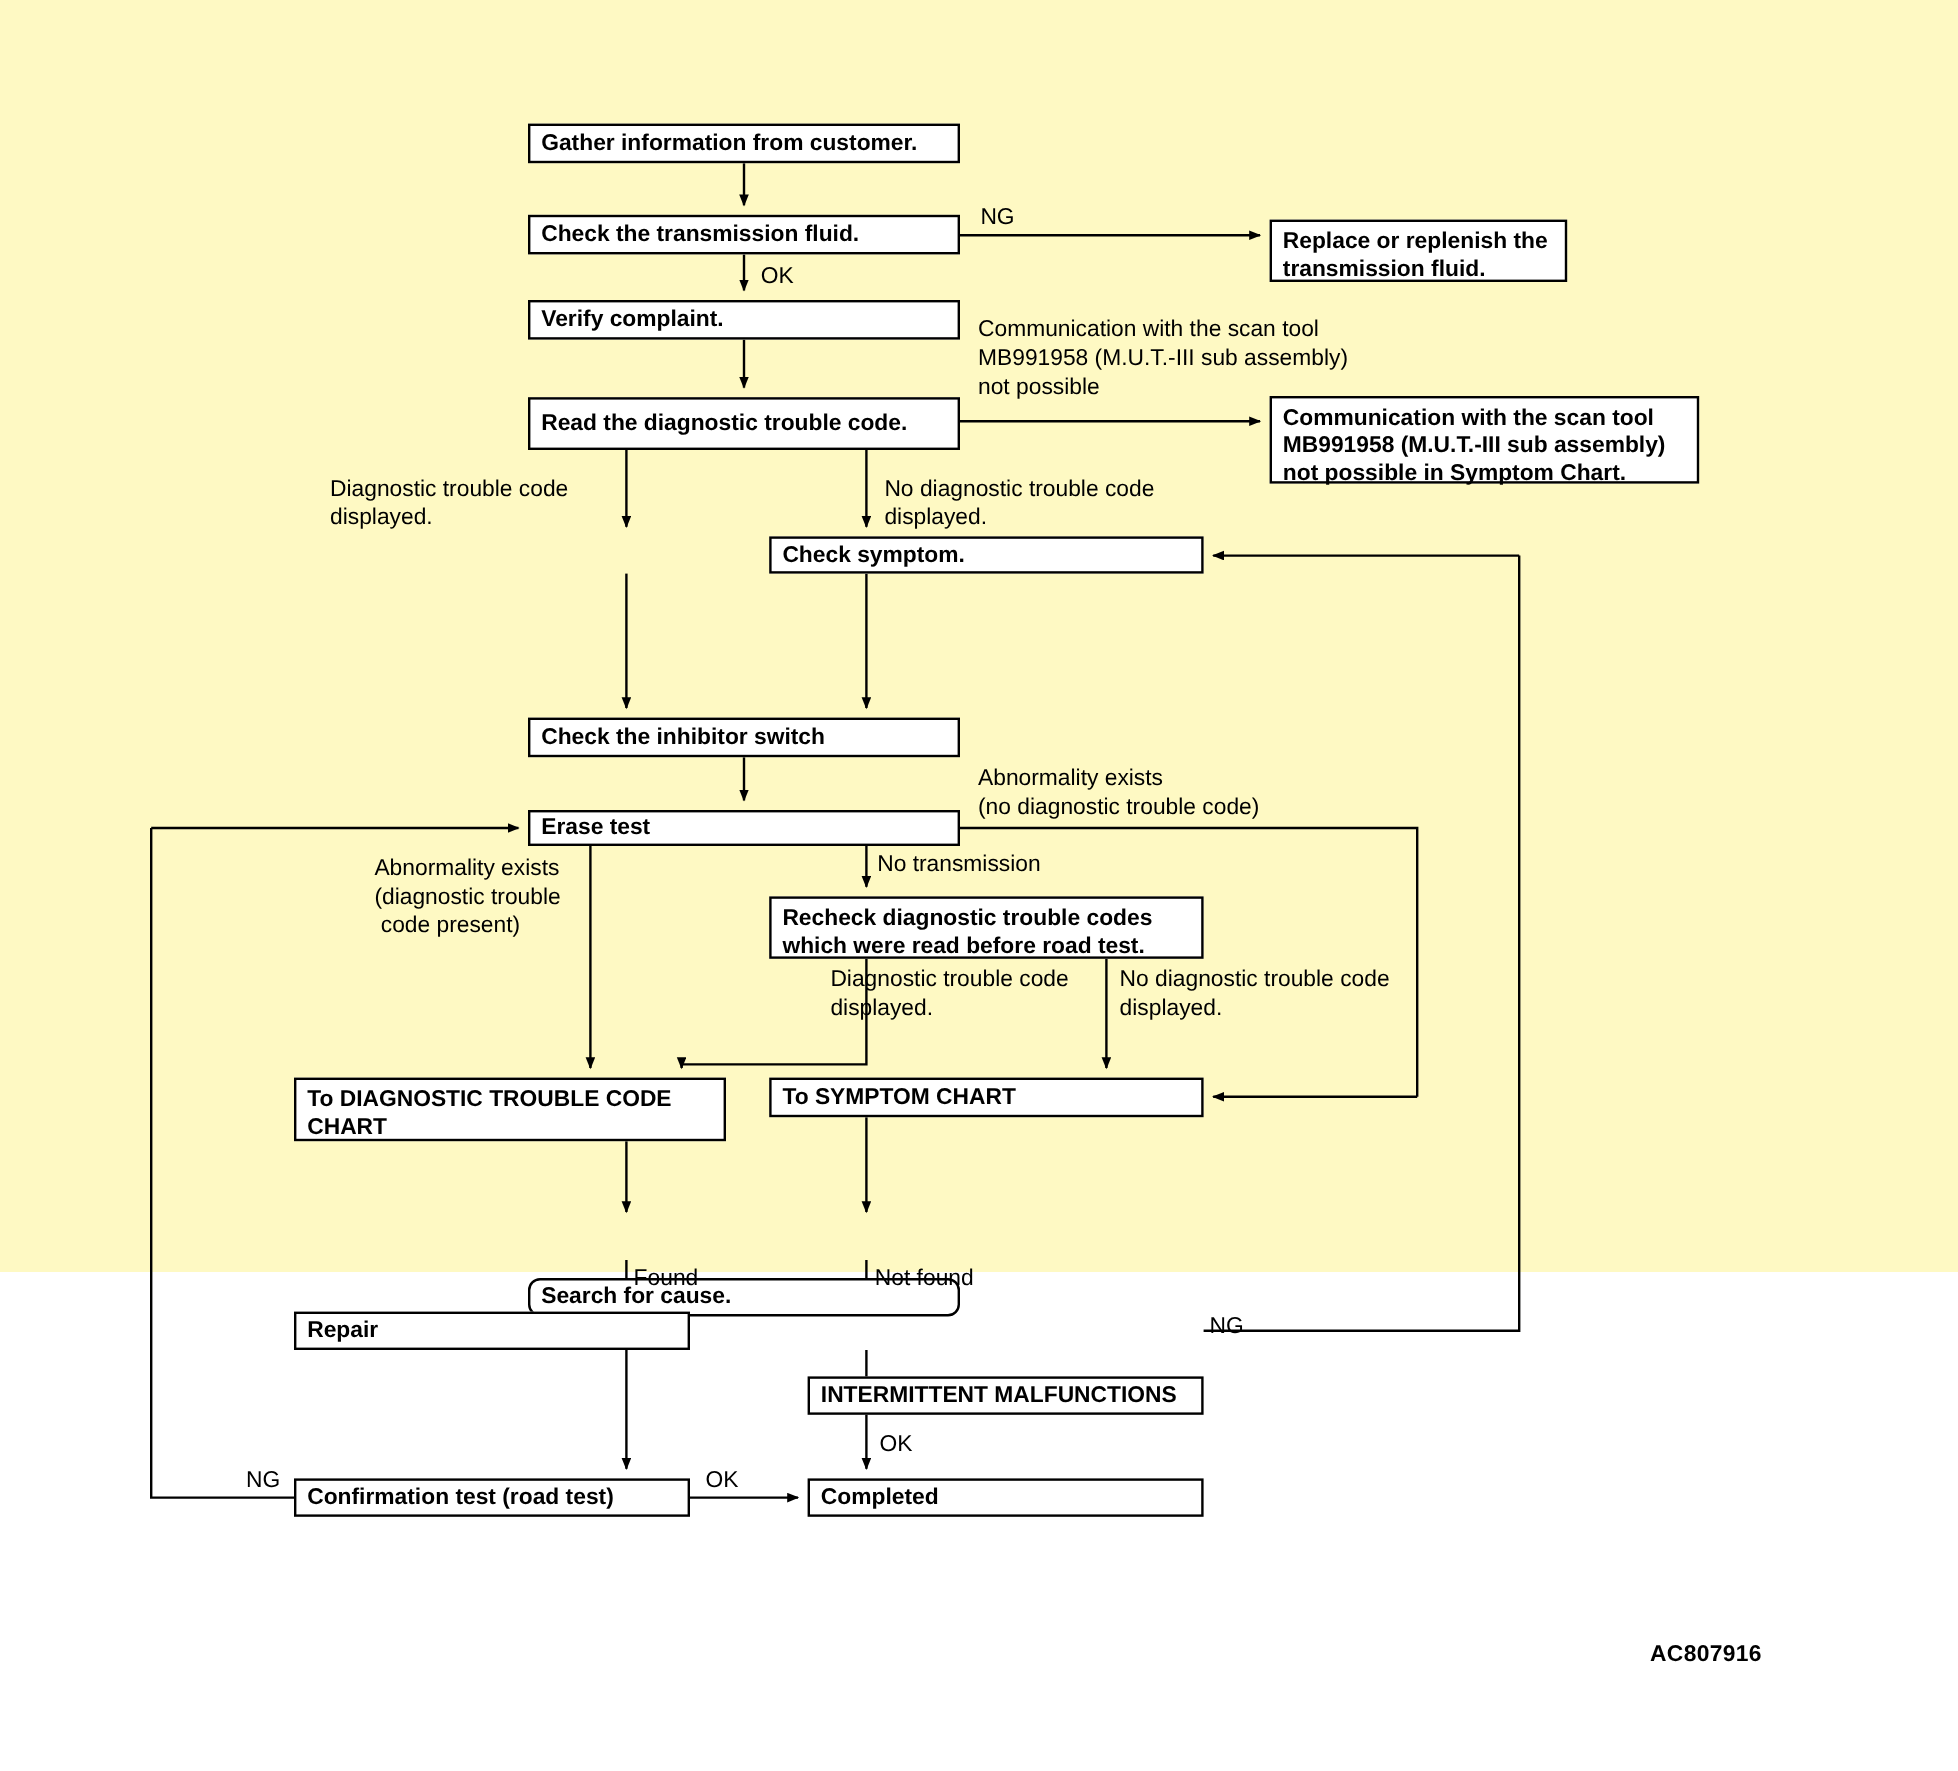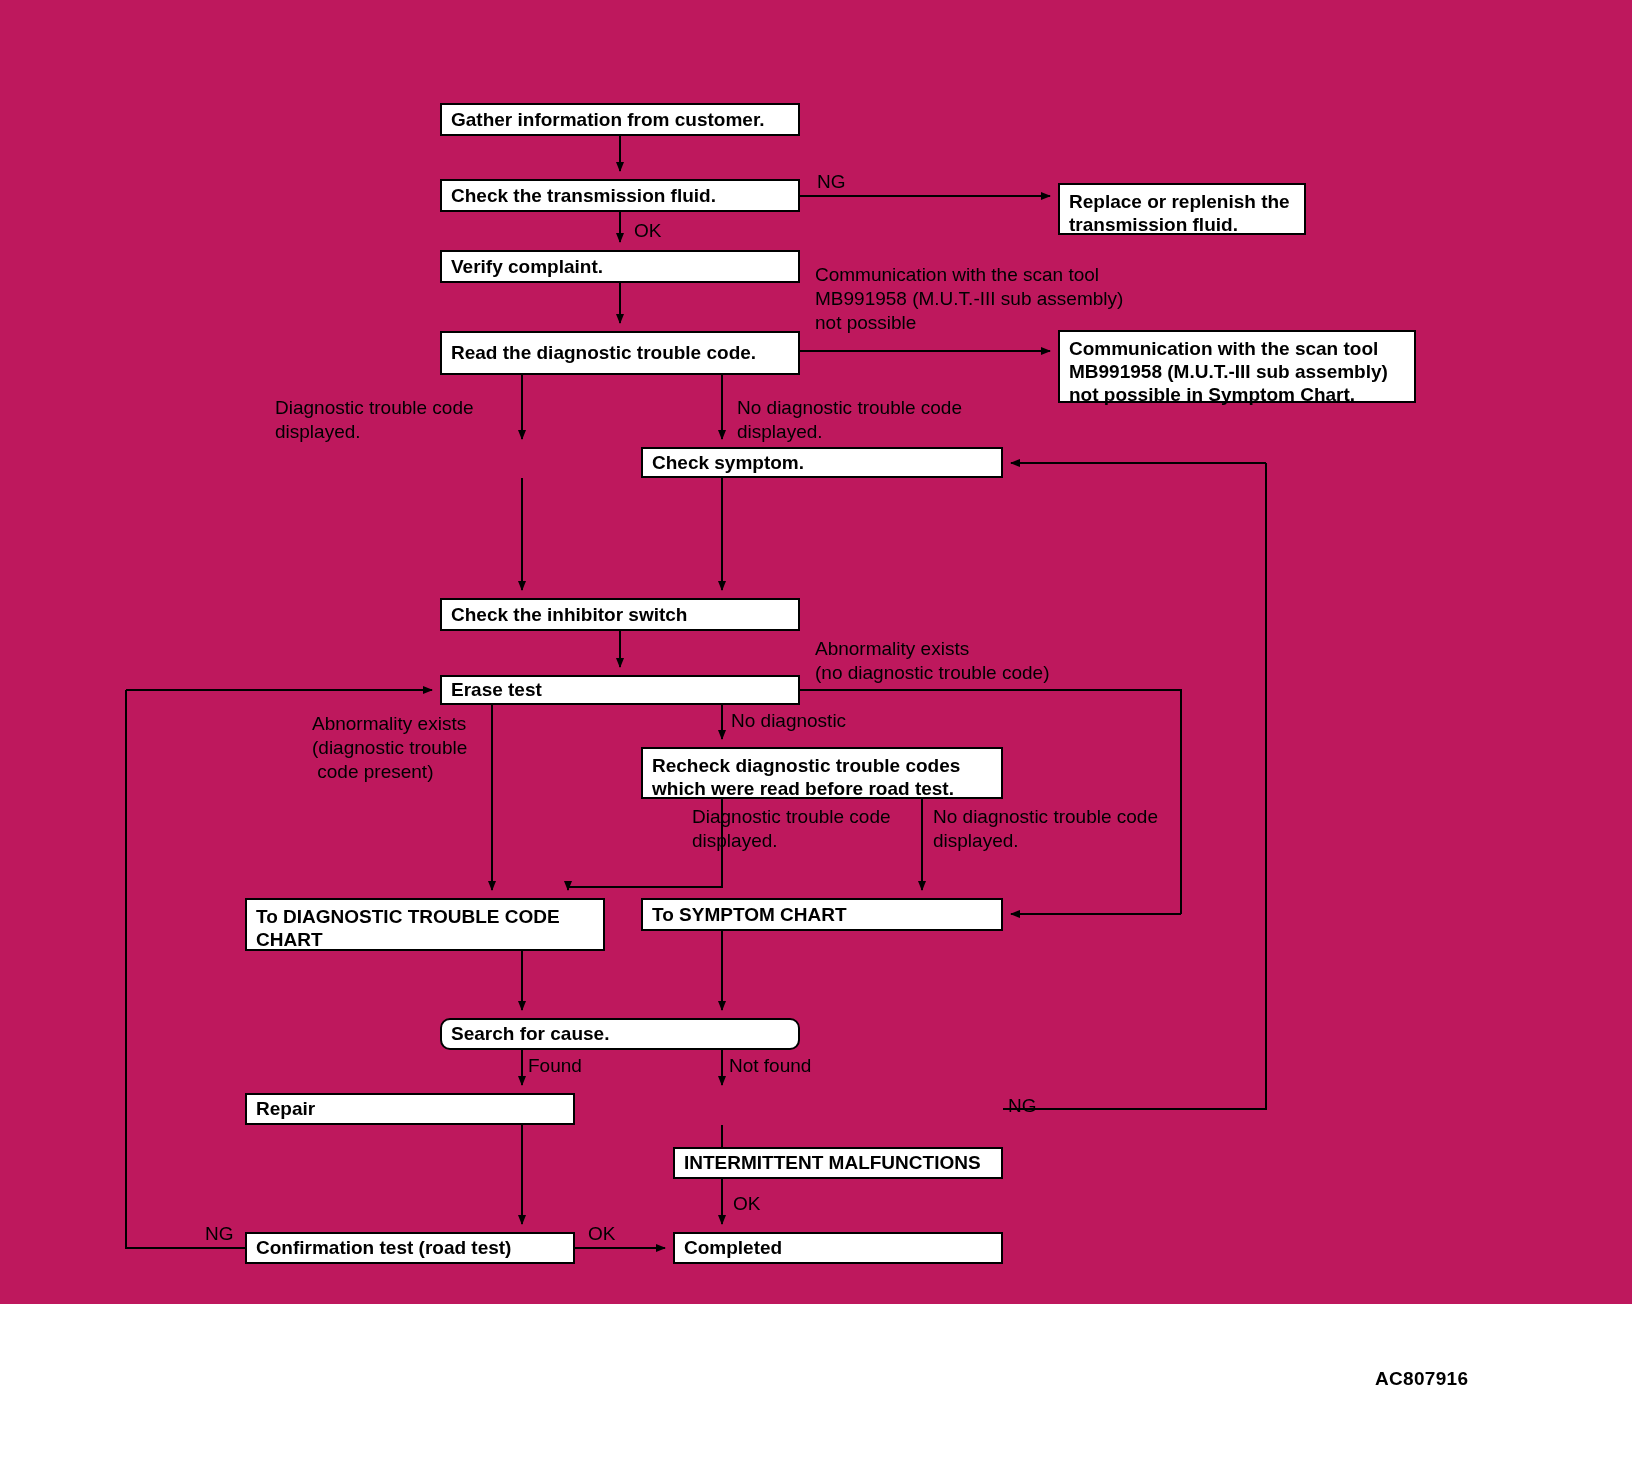--- a/index.html
+++ b/index.html
@@ -1,17 +1,17 @@
 <!DOCTYPE html>
 <html><head>
 <meta charset="utf-8">
 <style>
   html,body{margin:0;padding:0;background:#ffffff;}
   body{width:1632px;height:1476px;font-family:"Liberation Sans",sans-serif;overflow:hidden;}
-  #stage{position:relative;width:1632px;height:1304px;background:#be185d;}
+  #stage{position:relative;width:1632px;height:1060px;background:#fef9c3;}
   svg.wires{position:absolute;left:0;top:0;width:1632px;height:1476px;pointer-events:none;}
   .node{position:absolute;box-sizing:border-box;border:2px solid #000;background:#fff;
         font-weight:bold;font-size:19px;color:#000;line-height:1.22;
         padding:5px 9px;display:flex;align-items:center;}
   .node.top{align-items:flex-start;}
   .lbl{position:absolute;font-size:19px;color:#000;line-height:1.25;white-space:pre;}
   .code{position:absolute;font-weight:bold;font-size:19px;letter-spacing:.3px;color:#000;}
 </style>
 </head>
 <body>
@@ -126,21 +126,21 @@
 
   <div class="node top" style="left:245px;top:898px;width:360px;height:53px;">
       <span style="white-space:pre-line">To DIAGNOSTIC TROUBLE CODE
 CHART</span>
     </div>
 
   <div class="node" style="left:641px;top:898px;width:362px;height:33px;">
       <span>To SYMPTOM CHART</span>
     </div>
 
-  <div class="node" style="left:440px;top:1018px;width:360px;height:32px;border-radius:10px;">
+  <div class="node" style="left:440px;top:1065px;width:360px;height:32px;border-radius:10px;">
       <span>Search for cause.</span>
     </div>
 
   <div class="node" style="left:245px;top:1093px;width:330px;height:32px;">
       <span>Repair</span>
     </div>
 
   <div class="node" style="left:673px;top:1147px;width:330px;height:32px;">
       <span>INTERMITTENT MALFUNCTIONS</span>
     </div>
@@ -160,21 +160,21 @@
 not possible</div>
   <div class="lbl" style="left:275px;top:396px;">Diagnostic trouble code
 displayed.</div>
   <div class="lbl" style="left:737px;top:396px;">No diagnostic trouble code
 displayed.</div>
   <div class="lbl" style="left:815px;top:637px;">Abnormality exists
 (no diagnostic trouble code)</div>
   <div class="lbl" style="left:312px;top:712px;">Abnormality exists
 (diagnostic trouble
  code present)</div>
-  <div class="lbl" style="left:731px;top:709px;">No diagnostic</div>
+  <div class="lbl" style="left:731px;top:709px;">No transmission</div>
   <div class="lbl" style="left:692px;top:805px;">Diagnostic trouble code
 displayed.</div>
   <div class="lbl" style="left:933px;top:805px;">No diagnostic trouble code
 displayed.</div>
   <div class="lbl" style="left:528px;top:1054px;">Found</div>
   <div class="lbl" style="left:729px;top:1054px;">Not found</div>
   <div class="lbl" style="left:1008px;top:1094px;">NG</div>
   <div class="lbl" style="left:733px;top:1192px;">OK</div>
   <div class="lbl" style="left:205px;top:1222px;">NG</div>
   <div class="lbl" style="left:588px;top:1222px;">OK</div>

